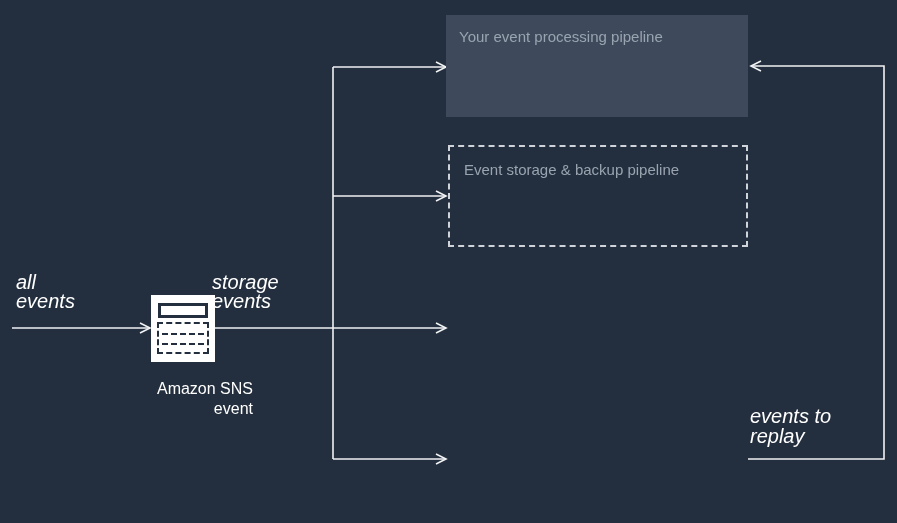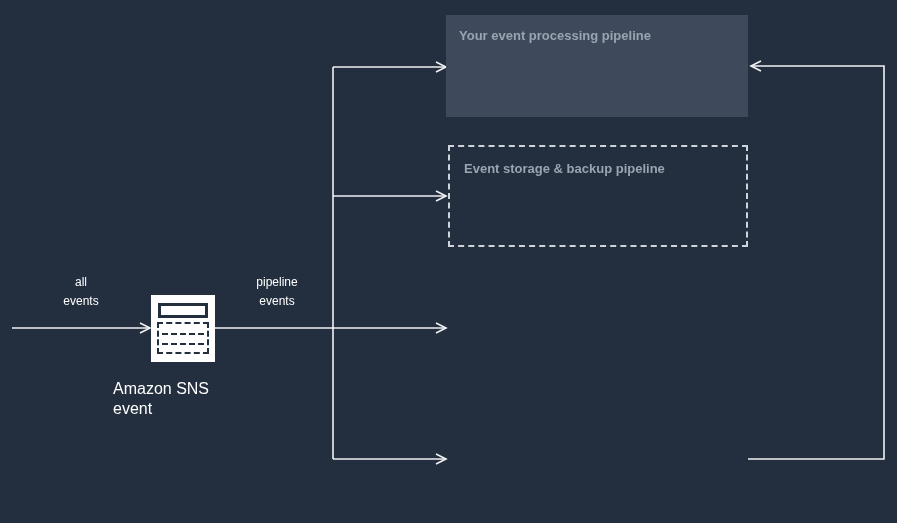--- a/index.html
+++ b/index.html
@@ -32,54 +32,54 @@
     stroke-width: 1.6;
     fill: none;
   }
   .pipeline-box {
     position: absolute;
     left: 448px;
     width: 300px;
     height: 102px;
     border: 2px dashed var(--dashed-border);
     color: var(--box-title-text);
-    font-size: 13px;
+    font-size: 15px;
     padding: 14px 14px 0 14px;
-    font-weight: bold;
   }
   .pipeline-box.solid {
     left: 446px;
     width: 302px;
     border: none;
     background: var(--solid-box-fill);
     padding: 13px 13px 0 13px;
   }
   .box-processing { top: 15px; }
   .box-storage    { top: 145px; }
   .box-search     { top: 275px; }
   .box-replay     { top: 407px; }
   .flow-label {
     position: absolute;
     color: var(--label-text);
-    font-size: 12px;
-    text-align: center;
+    font-size: 20px;
+    font-style: italic;
+    text-align: left;
     line-height: 19px;
     width: 130px;
   }
   .label-all      { left: 16px;  top: 273px; }
   .label-filtered { left: 212px; top: 273px; }
   .label-replay   { left: 750px; top: 406px; line-height: 20px; }
   .node-label {
     position: absolute;
     left: 113px; top: 379px;
     width: 140px;
     color: var(--label-text);
     font-size: 16px;
     font-style: normal;
-    text-align: left;
+    text-align: right;
     line-height: 20px;
   }
   .sns-icon {
     position: absolute;
     left: 151px; top: 295px;
     width: 64px; height: 67px;
     background: var(--icon-bg);
   }
   .sns-icon .topic-bar {
     position: absolute;
@@ -138,23 +138,27 @@
       <div class="msg-row-2"></div>
     </div>
   </div>
 
   <div class="flow-label label-all">
     <div>all</div>
     <div>events</div>
   </div>
 
   <div class="flow-label label-filtered">
-    <div>pipeline</div>
+    <div>storage</div>
     <div>events</div>
   </div>
 
   <div class="node-label">
     <div>Amazon SNS</div>
     <div>event</div>
   </div>
 
+  <div class="flow-label label-replay">
+    <div>events to</div>
+    <div>replay</div>
+  </div>
 
 </div>
 
 </body></html>

